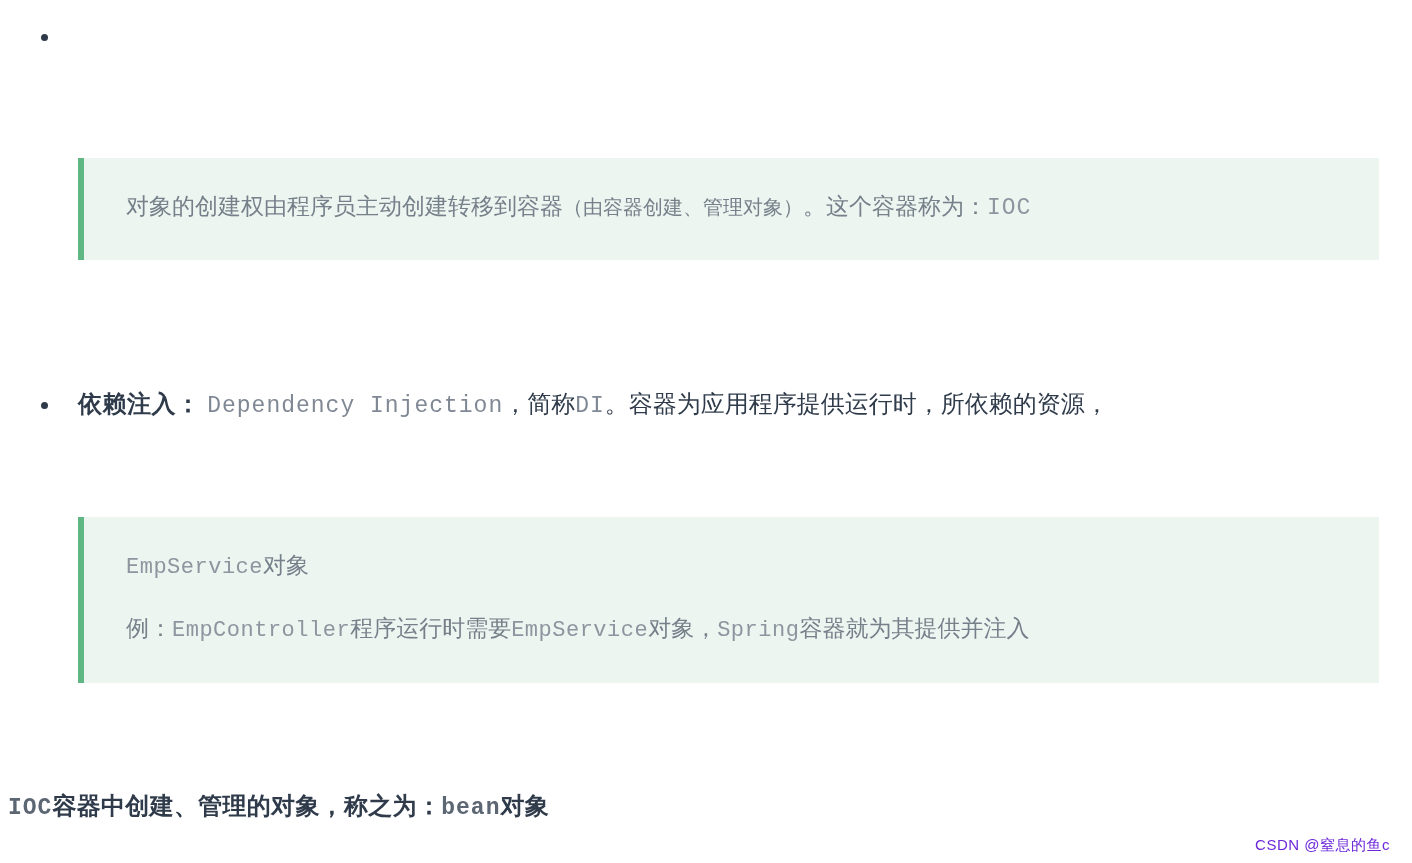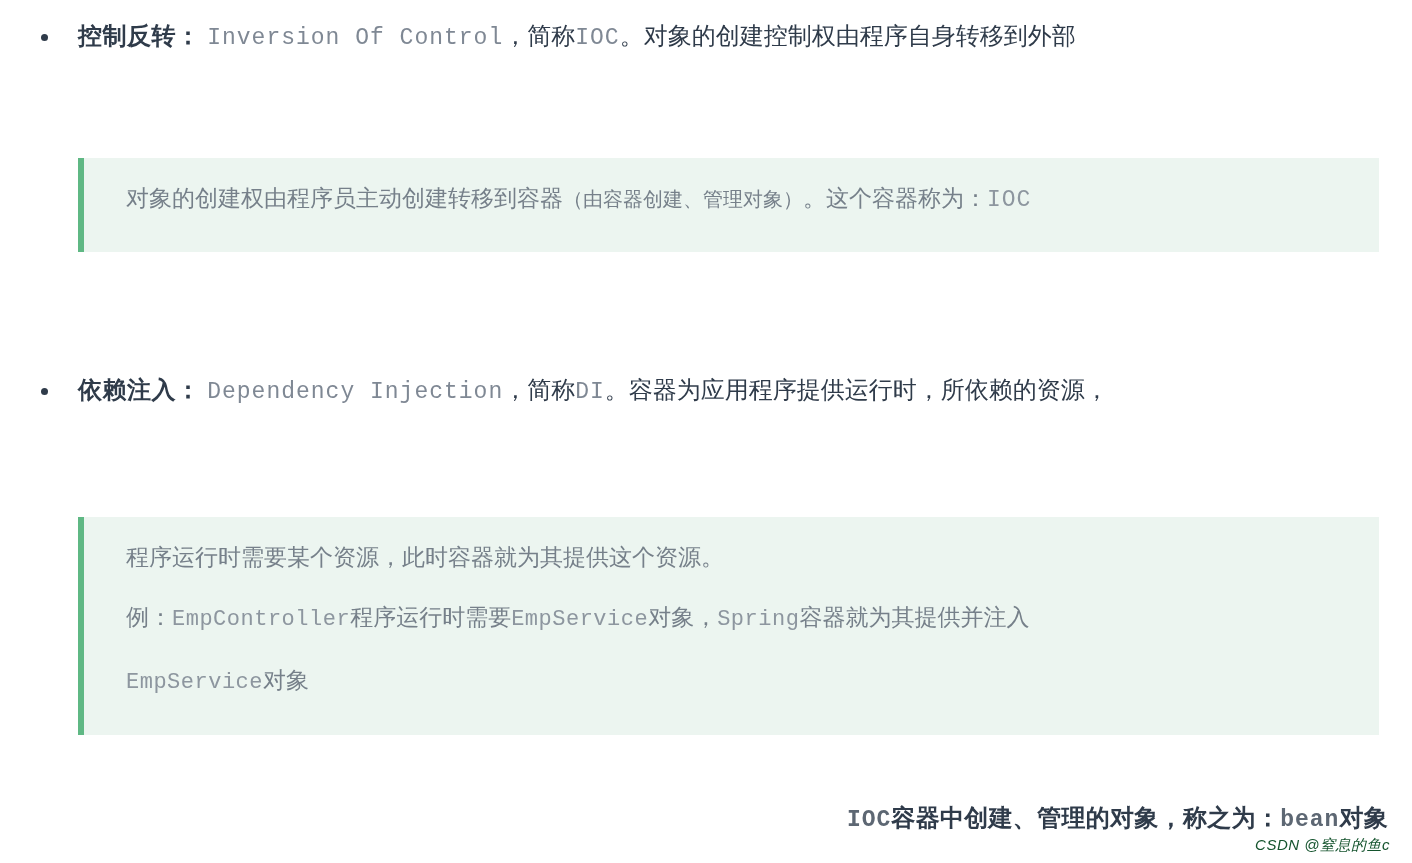--- a/index.html
+++ b/index.html
@@ -69,78 +69,72 @@
   
   .quote {
     background: #ecf5f0;
     border-left: 6px solid #5fb884;
     margin: 0;
     color: #76808a;
     font-size: 23px;
     line-height: 60px;
   }
   .quote .q-inner {
-    padding: 10px 24px 22px 42px;
+    padding: 18px 24px 22px 42px;
   }
   .quote p {
     margin: 0;
   }
   .quote .mono,
   .quote .mono-sm {
     color: #8d969f;
   }
   .quote .cn {
     color: #76808a;
   }
   .small-paren {
     font-size: 20px;
   }
 
   
   #block-ioc        { position: absolute; left: 0;   top: 8px;   width: 1412px; }
   #quote-ioc        { position: absolute; left: 78px; top: 158px; width: 1301px; box-sizing: border-box; }
-  #block-di         { position: absolute; left: 0;   top: 362px; width: 1412px; }
+  #block-di         { position: absolute; left: 0;   top: 376px; width: 1412px; }
   #quote-di         { position: absolute; left: 78px; top: 517px; width: 1301px; box-sizing: border-box; }
   #footer-note      { position: absolute; left: 8px; top: 793px; width: 1380px; }
 
   .footer-line {
     font-size: 24px;
     font-weight: bold;
     color: #2f3b4a;
-    line-height: 50px;
+    line-height: 25px;
     letter-spacing: 0.3px;
-    text-align: right;
   }
   .footer-line .mono {
     color: #5d6773;
     font-weight: bold;
   }
 
   .watermark {
     position: absolute;
     right: 22px;
     bottom: 8px;
     font-size: 15px;
-    color: #14532d;
+    color: #6d28d9;
     letter-spacing: 0.5px;
     white-space: nowrap;
-    font-style: italic;
   }
 </style>
 </head>
 <body>
 
 <div class="page">
 
   <ul class="bullet-list" id="block-ioc">
     <li class="bullet-item">
-      <div>
-        <span class="term">控制反转</span><span class="term">：</span>
-        <span class="mono">Inversion Of Control</span><span class="cn">，简称</span><span class="mono">IOC</span><span class="cn">。对象的创建控制权由程序自身转移到外部</span>
-      </div>
     </li>
   </ul>
 
   <blockquote class="quote" id="quote-ioc">
     <div class="q-inner">
       <p>
         <span class="cn">对象的创建权由程序员主动创建转移到容器</span><span class="cn small-paren">（由容器创建、管理对象）</span><span class="cn">。这个容器称为：</span><span class="mono">IOC</span>
       </p>
     </div>
   </blockquote>
@@ -150,27 +144,24 @@
       <div>
         <span class="term">依赖注入</span><span class="term">：</span>
         <span class="mono">Dependency Injection</span><span class="cn">，简称</span><span class="mono">DI</span><span class="cn">。容器为应用程序提供运行时，所依赖的资源，</span>
       </div>
     </li>
   </ul>
 
   <blockquote class="quote" id="quote-di">
     <div class="q-inner">
       <p>
-        <span class="cn">程序运行时需要某个资源，此时容器就为其提供这个资源。</span>
+        <span class="mono-sm">EmpService</span><span class="cn">对象</span>
       </p>
       <p>
         <span class="cn">例：</span><span class="mono-sm">EmpController</span><span class="cn">程序运行时需要</span><span class="mono-sm">EmpService</span><span class="cn">对象，</span><span class="mono-sm">Spring</span><span class="cn">容器就为其提供并注入</span>
-      </p>
-      <p>
-        <span class="mono-sm">EmpService</span><span class="cn">对象</span>
       </p>
     </div>
   </blockquote>
 
   <div id="footer-note">
     <div class="footer-line">
       <span class="mono">IOC</span><span>容器中创建、管理的对象，称之为：</span><span class="mono">bean</span><span>对象</span>
     </div>
   </div>
 

